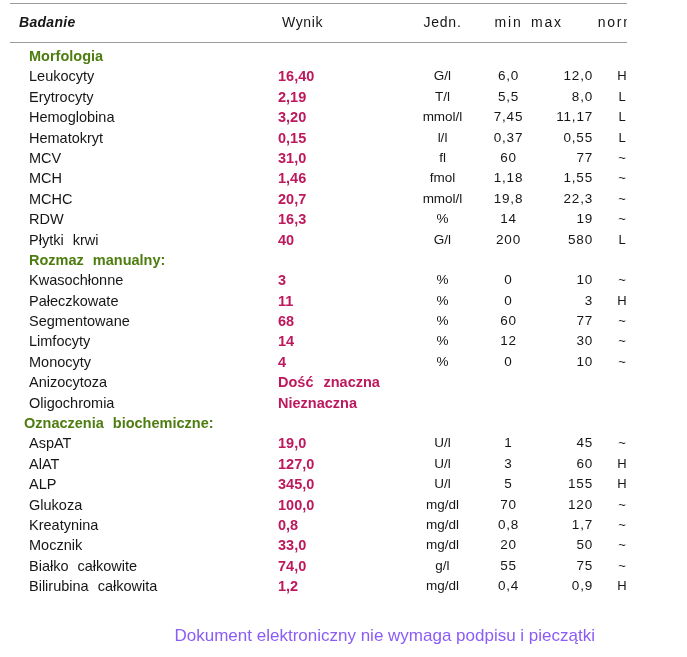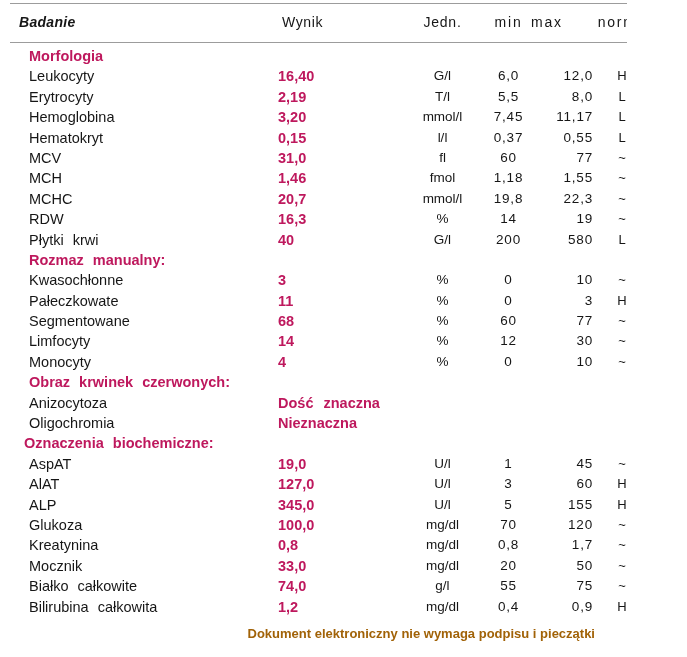--- a/index.html
+++ b/index.html
@@ -19,32 +19,31 @@
   .c-min   { left:480px; width:57px; text-align:center; }
   .c-max   { left:531px; width:62px; text-align:left; }
   .c-norma { left:594px; width:56px; text-align:center; }
   .header-row .c-unit { letter-spacing:0.8px; }
   .header-row .c-min, .header-row .c-max, .header-row .c-norma { letter-spacing:1.8px; }
 
   #rows { position:absolute; top:46px; left:0; width:100%; }
   .row { position:relative; height:20.4px; line-height:20.4px; }
   .row span { position:absolute; top:0; white-space:nowrap; }
   .row .label { left:29px; font-size:14.5px; word-spacing:5px; }
-  .row.section .label { font-weight:bold; color:#be185d; }
+  .row.section .label { font-weight:bold; color:#4d7c0f; }
   .row.section.flush .label { left:24px; }
   .row .result { left:278px; font-weight:bold; font-size:14.5px; color:#be185d; word-spacing:6px; }
   .row .unit  { left:399px; width:87px; text-align:center; font-size:13.5px; }
   .row .min   { left:480px; width:57px; text-align:center; font-size:13.5px; letter-spacing:0.8px; }
   .row .max   { left:531px; width:62px; text-align:right; font-size:13.5px; letter-spacing:0.8px; }
   .row .norma { left:594px; width:56px; text-align:center; font-size:13px; }
 
   .footer {
-    position:absolute; top:626px; right:32px; font-size:13px; color:#a16207;
+    position:absolute; top:626px; right:32px; font-size:17px; color:#8b5cf6;
     white-space:nowrap;
-    font-weight:bold;
   }
 </style>
 </head>
 <body>
 
 <div class="page">
   <div class="rule top"></div>
 
   <div class="header-row">
     <span class="hdr-badanie">Badanie</span>
@@ -169,23 +168,20 @@
         <span class="norma">~</span>
       </div>
       <div class="row item">
         <span class="label">Monocyty</span>
         <span class="result">4</span>
         <span class="unit">%</span>
         <span class="min">0</span>
         <span class="max">10</span>
         <span class="norma">~</span>
       </div>
-      <div class="row section">
-        <span class="label">Obraz krwinek czerwonych:</span>
-      </div>
       <div class="row item">
         <span class="label">Anizocytoza</span>
         <span class="result">Dość znaczna</span>
       </div>
       <div class="row item">
         <span class="label">Oligochromia</span>
         <span class="result">Nieznaczna</span>
       </div>
       <div class="row section flush">
         <span class="label">Oznaczenia biochemiczne:</span>

